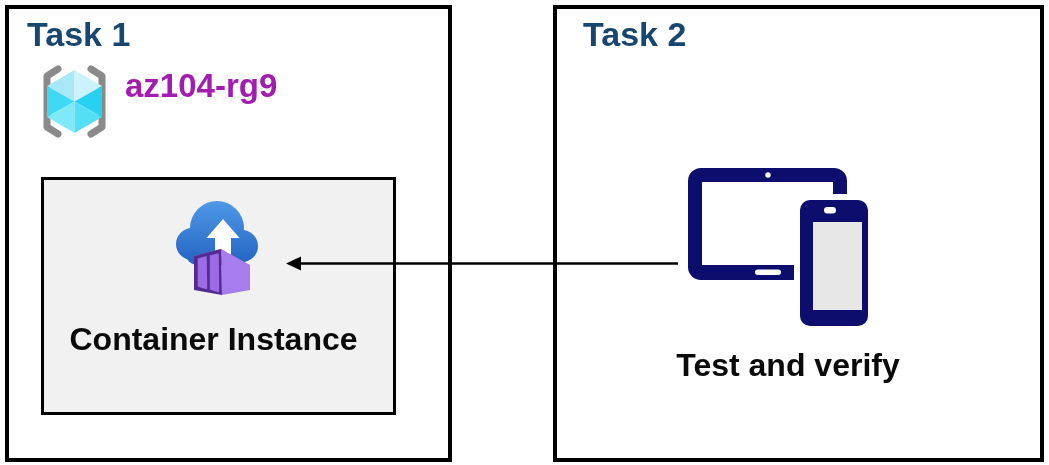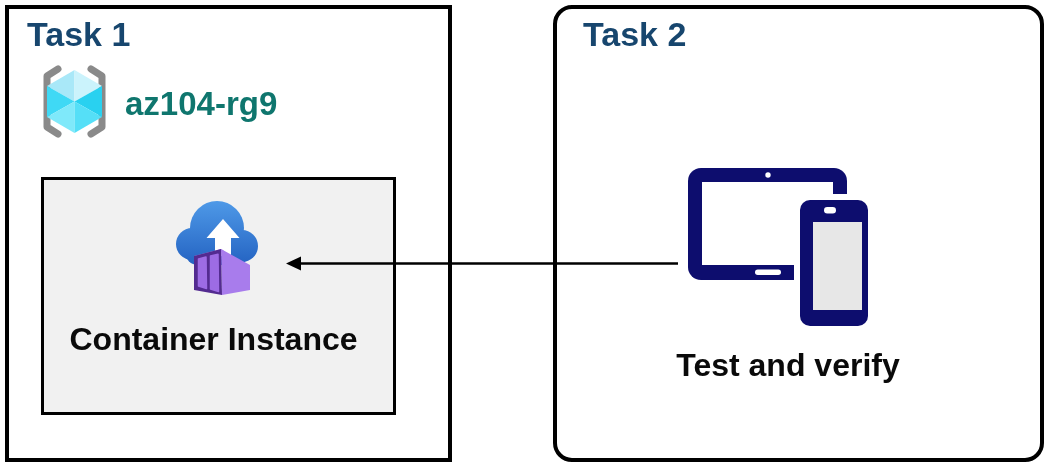--- a/index.html
+++ b/index.html
@@ -2,26 +2,26 @@
 <html><head>
 <meta charset="utf-8">
 <style>
   html,body{margin:0;padding:0;background:#ffffff;}
   #canvas{
     position:relative;width:1049px;height:465px;background:#ffffff;overflow:hidden;
     font-family:Liberation Sans, sans-serif;font-weight:bold;
   }
   .task-box{position:absolute;border:4px solid #000000;background:#ffffff;box-sizing:border-box;}
   #task1{left:5px;top:5px;width:447px;height:457px;}
-  #task2{left:553px;top:5px;width:491px;height:457px;border-radius:19px;}
+  #task2{left:553px;top:5px;width:491px;height:457px;}
   .task-title{position:absolute;font-size:34px;color:#17466E;letter-spacing:0px;}
   #task1 .task-title{left:18px;top:6px;}
   #task2 .task-title{left:26px;top:6px;}
   .rg-icon{position:absolute;left:27px;top:54px;}
-  .rg-label{position:absolute;left:116px;top:76px;font-size:33px;color:#0f766e;}
+  .rg-label{position:absolute;left:116px;top:58px;font-size:33px;color:#a21caf;}
   .ci-box{
     position:absolute;left:32px;top:168px;width:355px;height:238px;
     border:3px solid #000000;background:#F1F1F1;box-sizing:border-box;
   }
   .ci-icon{position:absolute;left:129px;top:18px;}
   .ci-label{position:absolute;left:0;top:141px;width:100%;text-align:center;
     font-size:32px;color:#0a0a0a;padding-right:10px;box-sizing:border-box;}
   .devices-icon{position:absolute;left:128px;top:154px;}
   .t2-caption{position:absolute;left:0;right:21px;top:338px;text-align:center;
     font-size:32px;color:#0a0a0a;}

